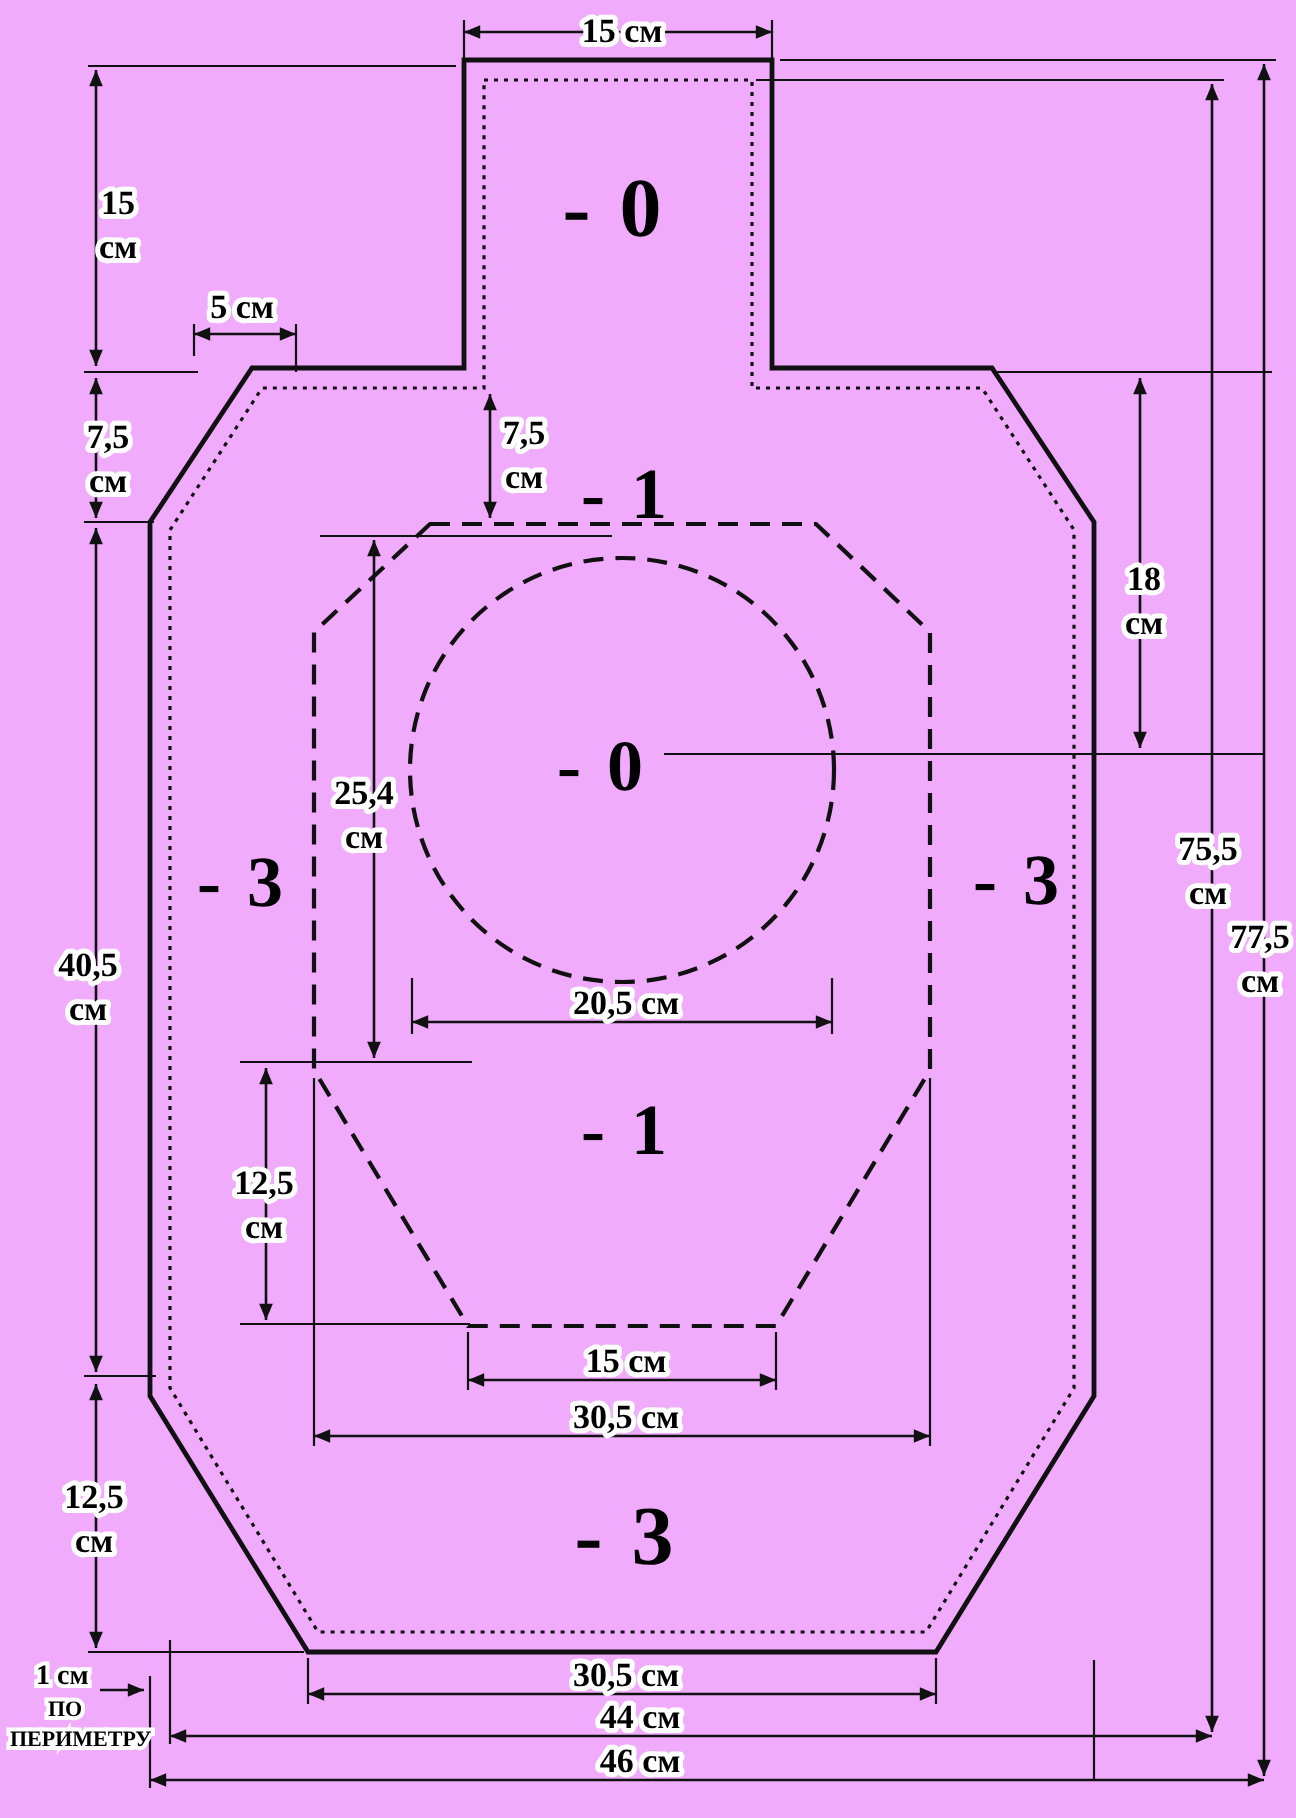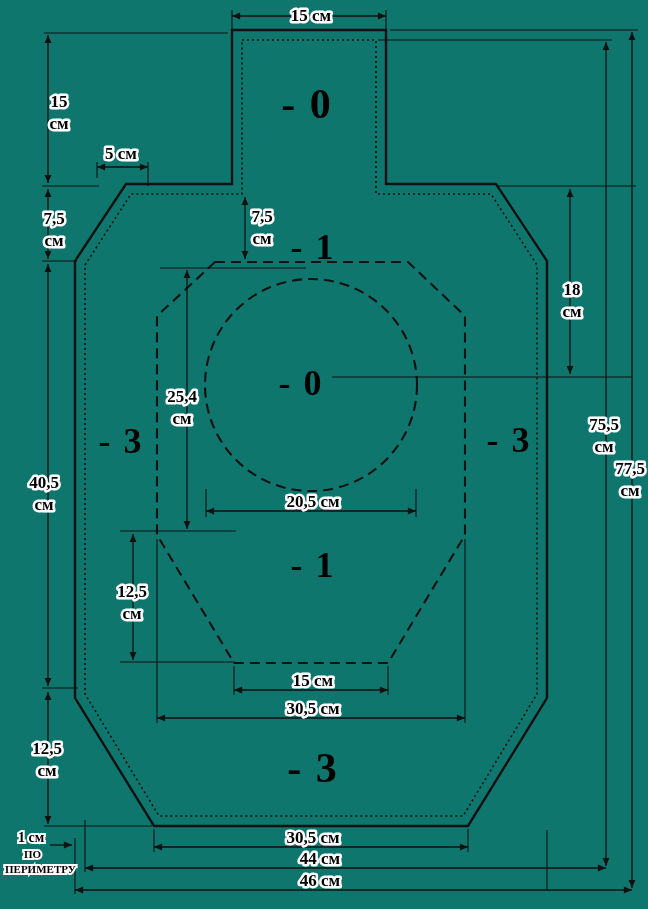--- a/index.html
+++ b/index.html
@@ -3,21 +3,21 @@
 <meta charset="utf-8">
 <style>
   html, body {
     margin: 0;
     padding: 0;
     background: #ffffff;
   }
   .stage {
     width: 648px;
     height: 909px;
-    background: #0f766e;
+    background: #f0abfc;
     position: relative;
     overflow: hidden;
   }
   svg { display: block; }
 
   .solid   { fill: none; stroke: #111; stroke-width: 2.4; }
   .dotted  { fill: none; stroke: #111; stroke-width: 1.6; stroke-dasharray: 2 3; }
   .dashedz { fill: none; stroke: #111; stroke-width: 2.1; stroke-dasharray: 10 6; }
   .dim-line { fill: none; stroke: #111; stroke-width: 1.3; }
   .ext      { fill: none; stroke: #111; stroke-width: 1.1; }

